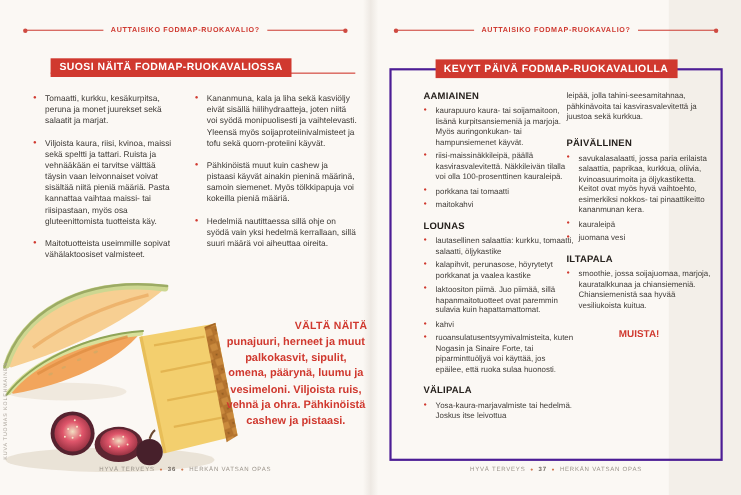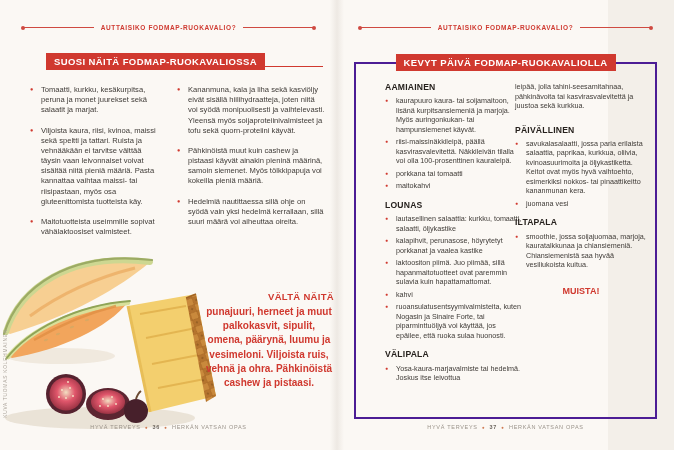--- a/index.html
+++ b/index.html
@@ -215,20 +215,21 @@
         <ul class="bullet-list">
           <li>Yosa-kaura-marjavalmiste tai hedelmä. Joskus itse leivottua</li>
         </ul>
       </div>
 
       <div class="menu-col" id="menu-col2">
         <div class="continuation">leipää, jolla tahini-seesamitahnaa, pähkinävoita tai kasvirasvalevitettä ja juustoa sekä kurkkua.</div>
         <div class="menu-heading">PÄIVÄLLINEN</div>
         <ul class="bullet-list">
           <li>savukalasalaatti, jossa paria erilaista salaattia, paprikaa, kurkkua, oliivia, kvinoasuurimoita ja öljykastiketta. Keitot ovat myös hyvä vaihtoehto, esimerkiksi nokkos- tai pinaattikeitto kananmunan kera.</li>
+          <li>kauraleipä</li>
           <li>juomana vesi</li>
         </ul>
         <div class="menu-heading">ILTAPALA</div>
         <ul class="bullet-list">
           <li>smoothie, jossa soijajuomaa, marjoja, kauratalkkunaa ja chiansiemeniä. Chiansiemenistä saa hyvää vesiliukoista kuitua.</li>
         </ul>
         <div class="muista-block">
           <div class="muista-title">MUISTA!</div>
         </div>
       </div>

